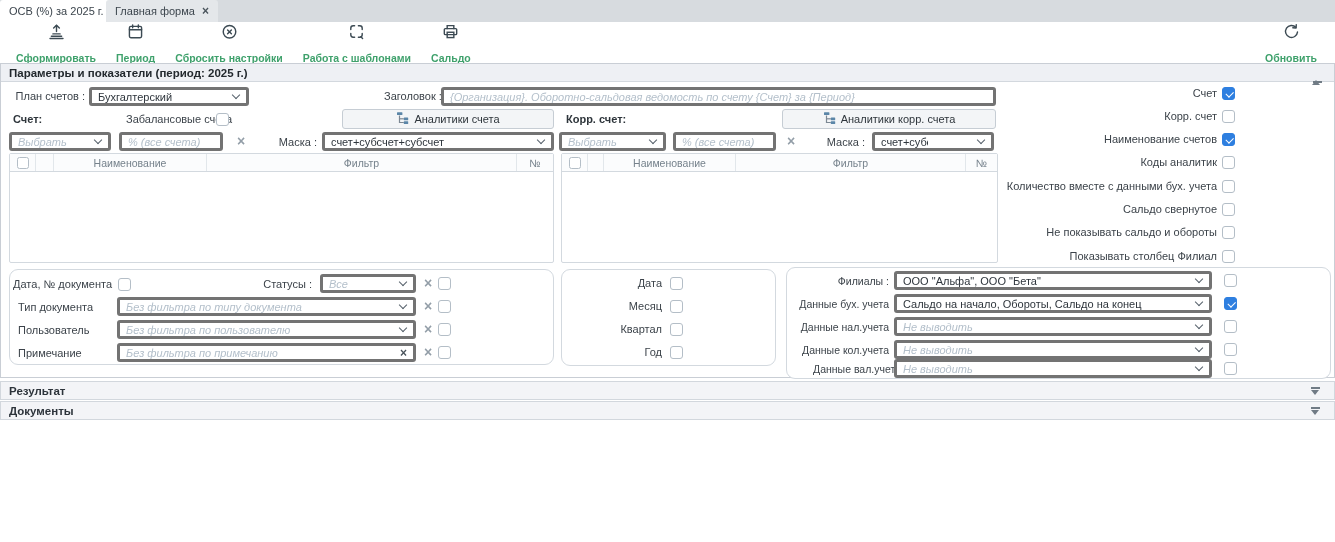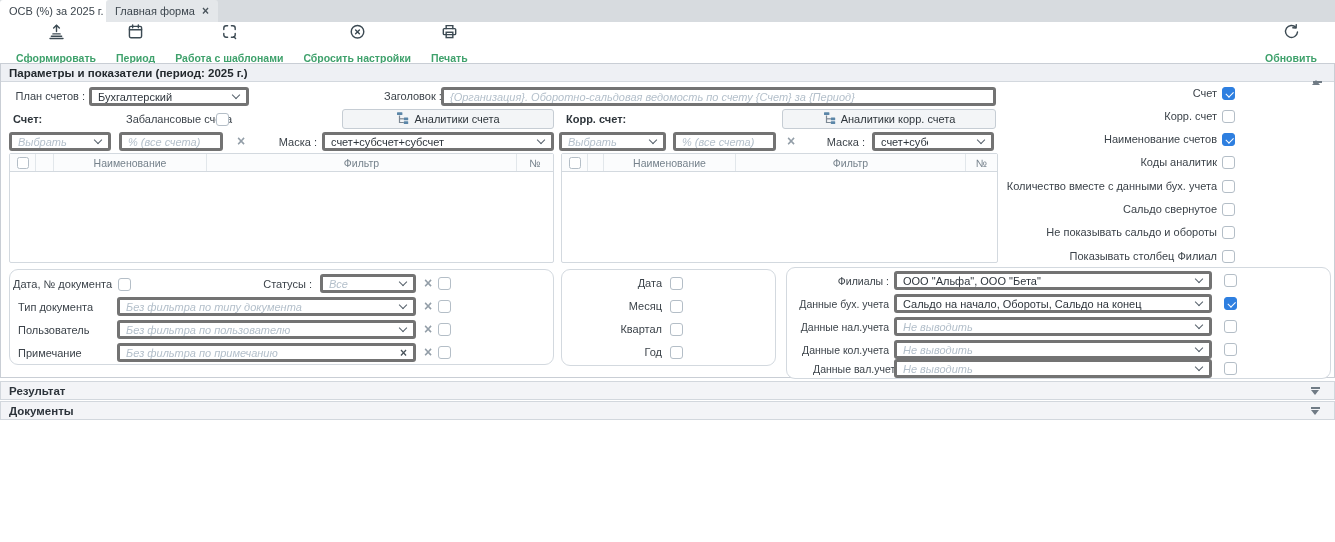--- a/index.html
+++ b/index.html
@@ -100,52 +100,52 @@
               <path d="M7 3v3M13 3v3"></path>
             </g>
           </svg>
       </span>
       <span class="tlbl">Период</span>
     </div>
     <div class="tbtn">
       <span>
         <svg width="19" height="19" viewBox="0 0 20 20">
             <g stroke="#3c4a53" stroke-width="1.5" fill="none" stroke-linecap="round">
+              <circle cx="10" cy="10.3" r="6.6"></circle>
+              <path d="M8 8.3l4 4M12 8.3l-4 4"></path>
+            </g>
+          </svg>
+      </span>
+      <span class="tlbl">Сбросить настройки</span>
+    </div>
+    <div class="tbtn">
+      <span>
+        <svg width="19" height="19" viewBox="0 0 20 20">
+            <g stroke="#3c4a53" stroke-width="1.5" fill="none" stroke-linecap="round">
               <path d="M4 8V6.5A2.5 2.5 0 0 1 6.5 4H8"></path>
               <path d="M12 4h1.5A2.5 2.5 0 0 1 16 6.5V8"></path>
               <path d="M16 12v1.5a2.5 2.5 0 0 1-2.5 2.5H12"></path>
               <path d="M8 16H6.5A2.5 2.5 0 0 1 4 13.5V12"></path>
               <path d="M14.6 15.6l1.8 1.8"></path>
             </g>
           </svg>
       </span>
       <span class="tlbl">Работа с шаблонами</span>
     </div>
     <div class="tbtn">
       <span>
         <svg width="19" height="19" viewBox="0 0 20 20">
             <g stroke="#3c4a53" stroke-width="1.5" fill="none" stroke-linecap="round">
-              <circle cx="10" cy="10.3" r="6.6"></circle>
-              <path d="M8 8.3l4 4M12 8.3l-4 4"></path>
-            </g>
-          </svg>
-      </span>
-      <span class="tlbl">Сбросить настройки</span>
-    </div>
-    <div class="tbtn">
-      <span>
-        <svg width="19" height="19" viewBox="0 0 20 20">
-            <g stroke="#3c4a53" stroke-width="1.5" fill="none" stroke-linecap="round">
               <path d="M6.5 7V3.8h7V7"></path>
               <rect x="3.5" y="7" width="13" height="6.3" rx="1"></rect>
               <rect x="6.5" y="10.8" width="7" height="5.6"></rect>
             </g>
           </svg>
       </span>
-      <span class="tlbl">Печать</span>
+      <span class="tlbl">Сальдо</span>
     </div>
     <div class="tbtn-right">
       <div class="tbtn">
         <span>
           <svg width="19" height="19" viewBox="0 0 20 20">
               <g stroke="#3c4a53" stroke-width="1.5" fill="none" stroke-linecap="round" stroke-linejoin="round">
                 <path d="M14.6 5.6A6.3 6.3 0 1 0 16.3 10.6"></path>
                 <path d="M15 2.9l-.2 3.4-3.4-.3"></path>
               </g>
             </svg>

